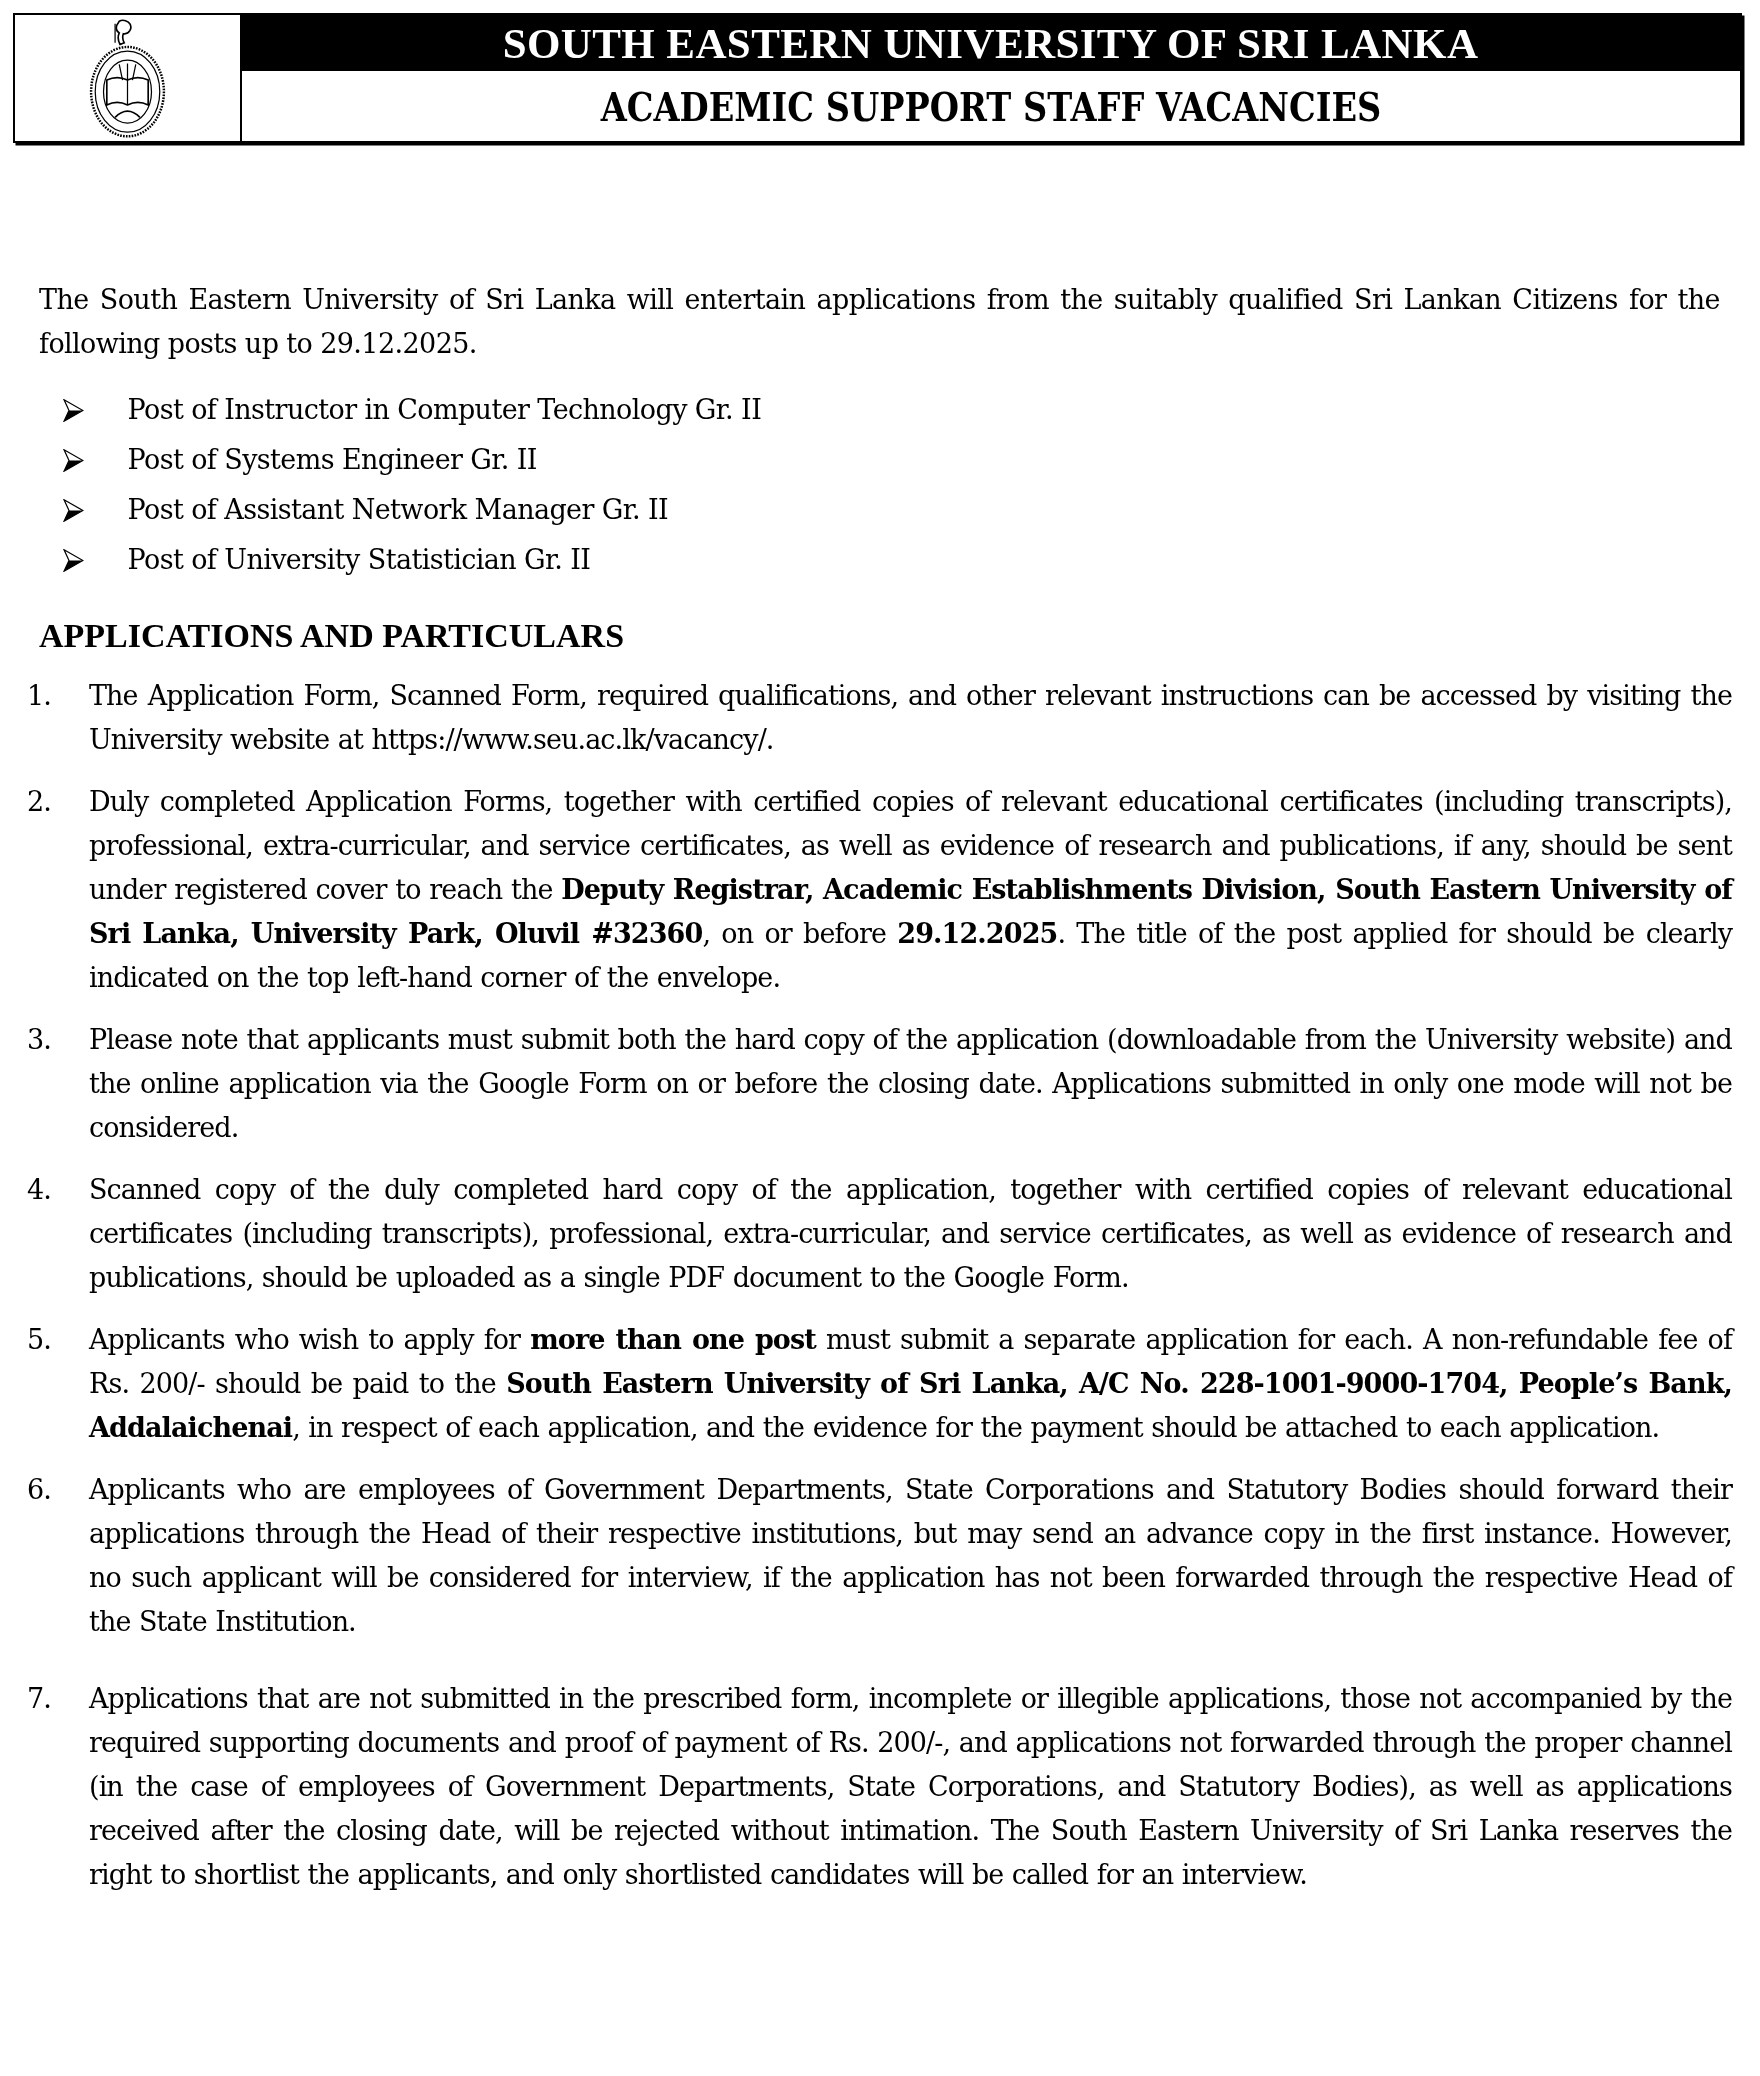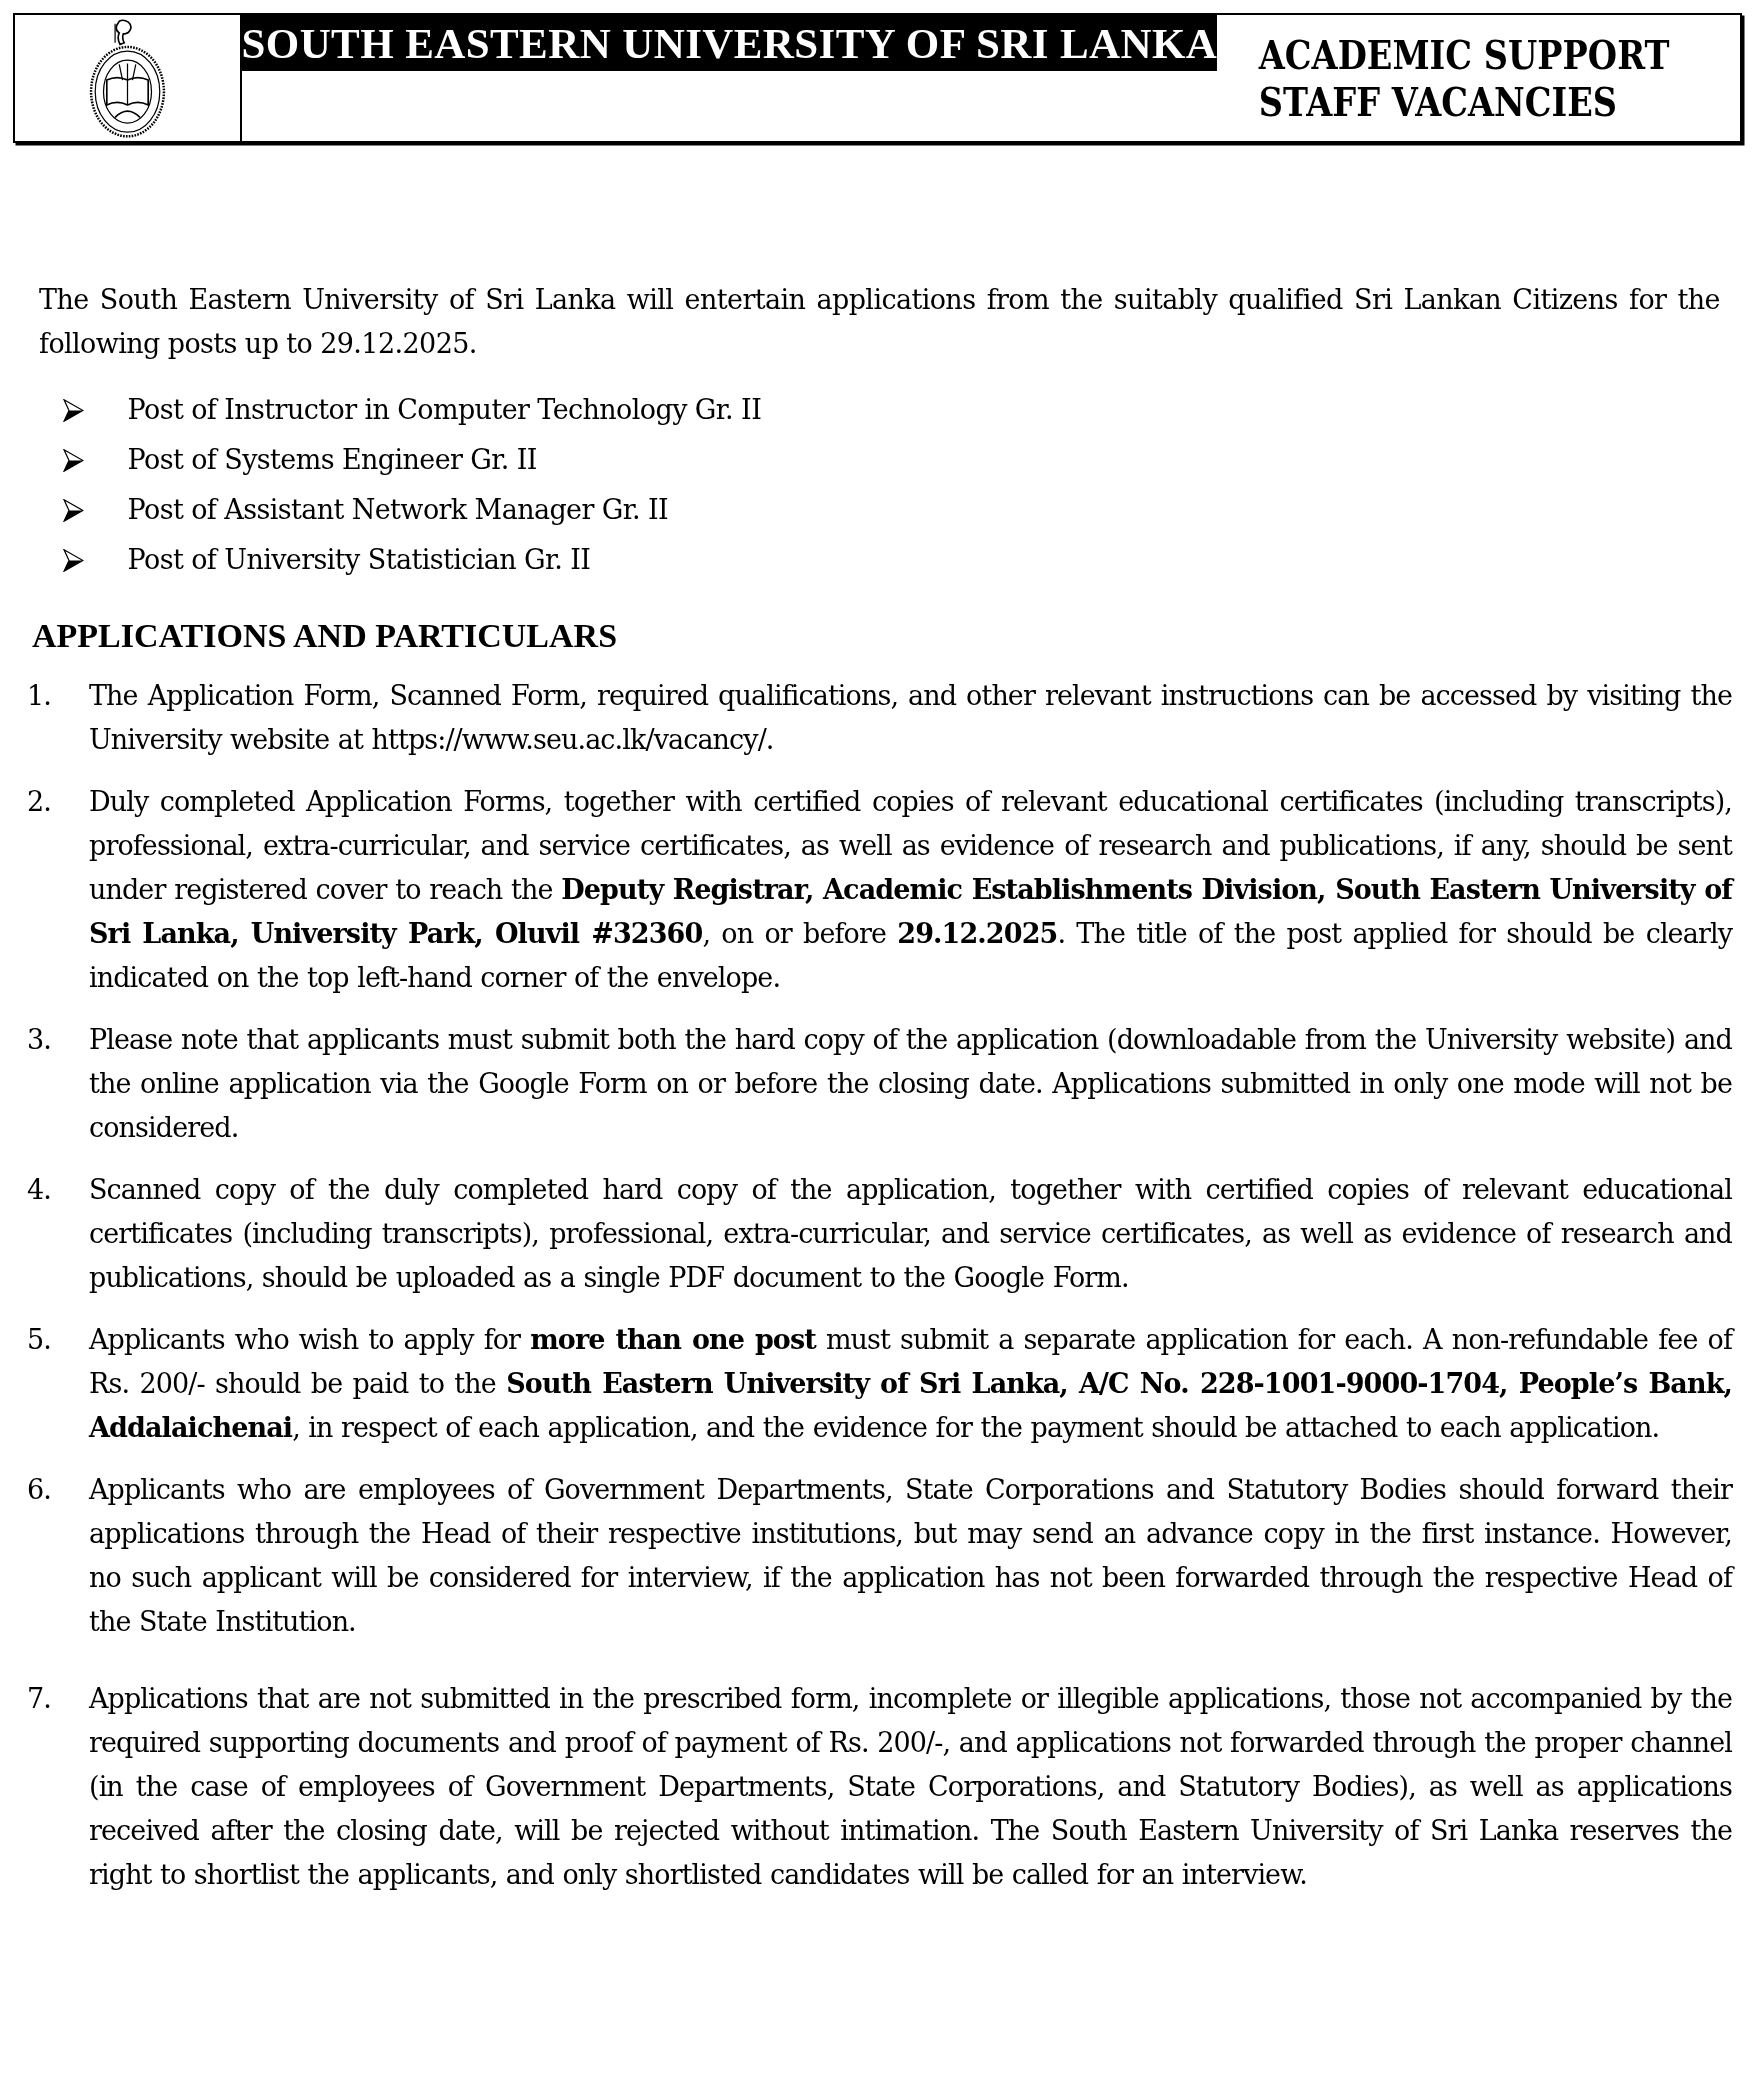--- a/index.html
+++ b/index.html
@@ -1,31 +1,31 @@
 <!DOCTYPE html>
 <html style="font-size:6.6px"><head>
 <meta charset="utf-8">
 <style>
   html, body { margin: 0; padding: 0; background: #ffffff; }
   body { width: 1761px; height: 2476px; position: relative; overflow: hidden; color: #000; font-family: "DejaVu Serif", "Liberation Serif", serif; }
 
   
   .hdr { position: absolute; left: 12.5px; top: 13.3px; width: 1729px; height: 130px; border: 2.9px solid #000; box-sizing: border-box; display: flex; box-shadow: 2.5px 2.5px 0 #000; }
   .hdr-logo { width: 227px; border-right: 2.9px solid #000; display: flex; align-items: center; justify-content: center; box-sizing: border-box; }
-  .hdr-right { flex: 1; display: flex; flex-direction: row; }
+  .hdr-right { flex: 1; display: flex; flex-direction: column; }
   .hdr-top { background: #000; color: #fff; height: 56px; display: flex; align-items: center; justify-content: center; font-family: "Liberation Serif", serif; font-weight: bold; font-size: 43px; letter-spacing: 0.4px; }
   .hdr-bot { flex: 1; display: flex; align-items: center; justify-content: center; font-family: "DejaVu Serif", serif; font-weight: bold; font-size: 40px; transform: scaleX(0.84); }
 
   
   .content { position: absolute; left: 27px; top: 266px; width: 1705px; font-size: 27px; line-height: 44px; }
   .intro { text-align: justify; text-align-last: left; letter-spacing: -0.6px; }
   .posts { list-style: none; margin: 19px 0 0 0; padding: 0 0 0 66px; }
   .posts li { display: flex; align-items: center; height: 50px; letter-spacing: -0.6px; gap: 32px; }
   .arrow { width: 21px; height: 23px; margin-right: 11.6px; margin-left: -30px; display: inline-block; }
-  .sec-head { font-family: "Liberation Serif", serif; font-weight: bold; font-size: 34px; margin: 28px 0 15px 5px; line-height: 46px; }
+  .sec-head { font-family: "Liberation Serif", serif; font-weight: bold; font-size: 34px; margin: 28px 0 15px 12px; line-height: 46px; }
   ol.items { list-style: none; margin: 0; padding: 0; }
   ol.items li { position: relative; padding-left: 62px; margin-bottom: 18px; text-align: justify; letter-spacing: -0.9px; word-spacing: 0.8px; }
   ol.items li .num { position: absolute; left: 0; top: 0; }
   b { font-weight: bold; }
 </style>
 </head>
 <body>
 
 <div class="hdr">
   <div class="hdr-logo">

